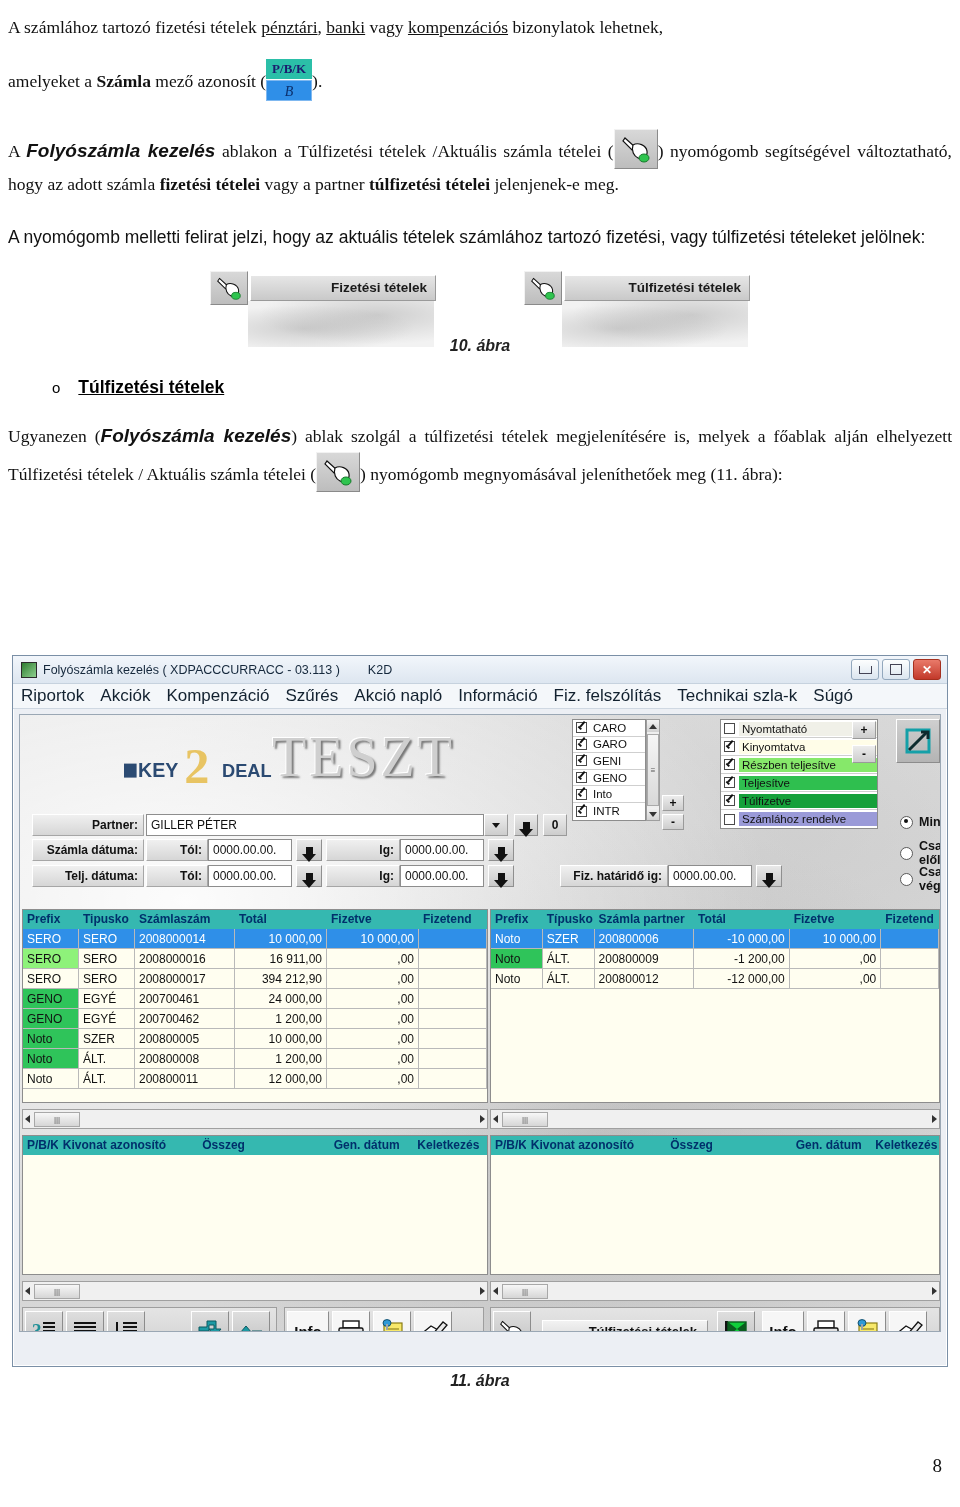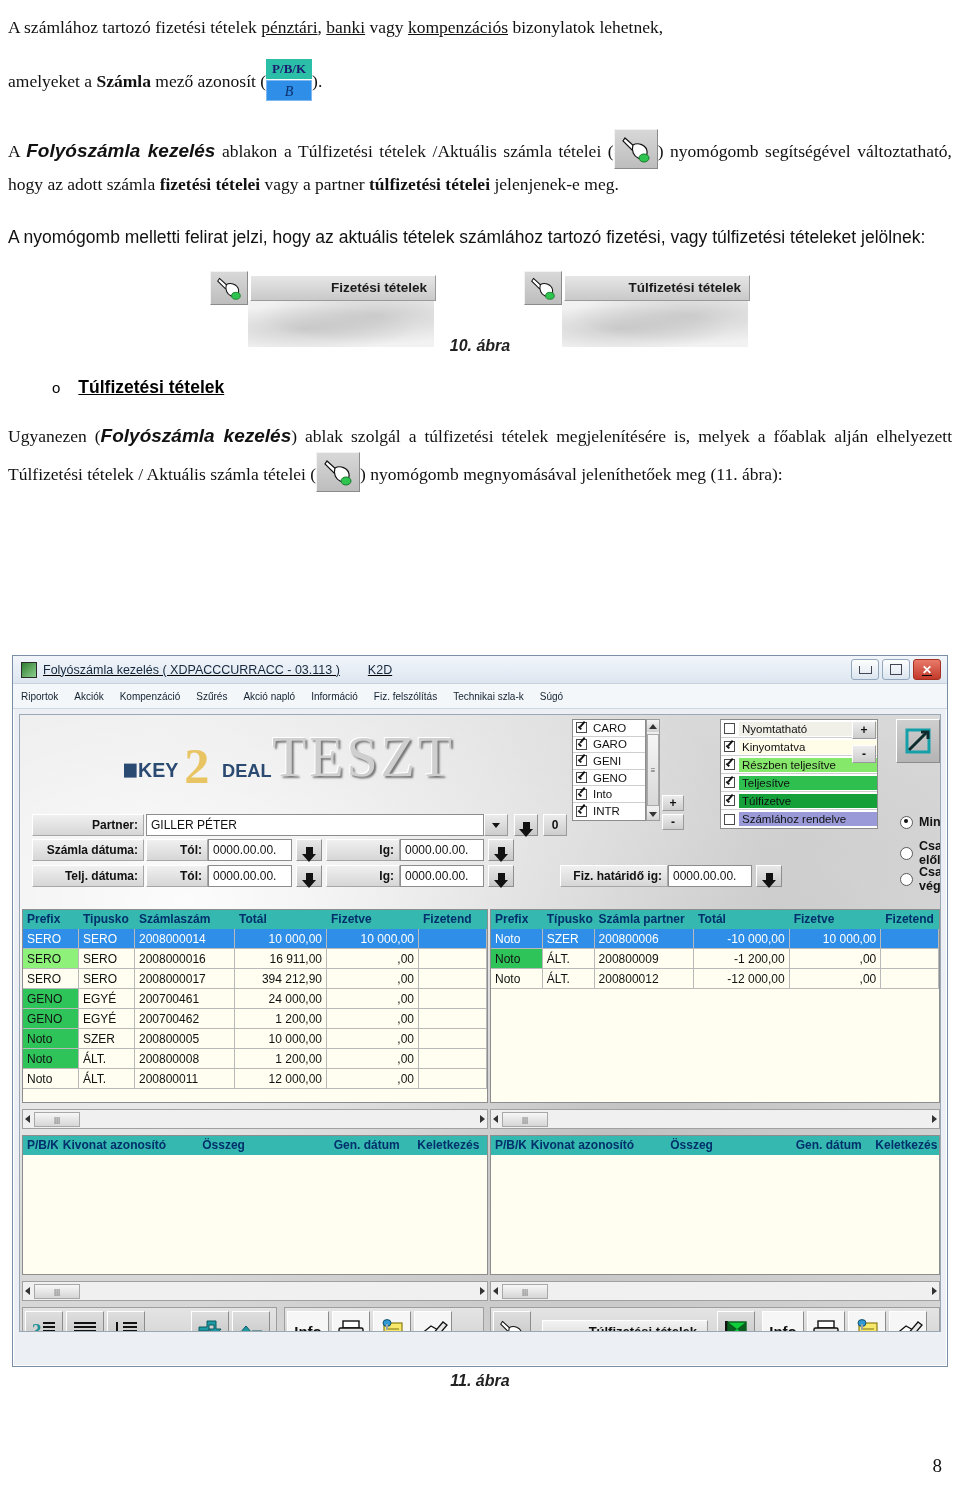--- a/index.html
+++ b/index.html
@@ -80,21 +80,20 @@
   .app{
     position:absolute; left:12px; top:655px; width:936px; height:712px;
     background:#eceff4; border:1px solid #7a8fa6;
     box-sizing:border-box; font-size:11px;
     box-shadow:0 0 0 1px #ffffff inset;
   }
   .titlebar{
     height:28px; background:linear-gradient(180deg,#f2f6fb,#dde6f0);
     display:flex; align-items:center; padding:0 4px; box-sizing:border-box;
     border-bottom:1px solid #c6d2de;
-    text-decoration:underline;
   }
   .titlebar .tico{
     width:14px;height:14px;margin:0 6px 0 4px;
     background:linear-gradient(135deg,#2f7d32,#8fd18f); border:1px solid #2b2b2b;
     position:relative;
   }
   .titlebar .ttxt{ font-size:12.5px; color:#15283c; font-family:"Liberation Sans",sans-serif;}
   .titlebar .tk2d{ margin-left:28px; font-size:12.5px; color:#15283c;}
   .winbtns{ margin-left:auto; display:flex; gap:3px; padding-right:2px;}
   .wb{
@@ -104,21 +103,21 @@
   }
   .wb.close{ background:linear-gradient(180deg,#e97a6a,#c2392a); border-color:#a5301f; color:#fff; font-weight:bold; font-size:12px;}
   .wb i{ display:block; }
   .wb .min{ width:11px;height:7px;border:1px solid #445;border-top:none; }
   .wb .max{ width:10px;height:9px;border:1px solid #445; }
 
   .menubar{
     height:24px; background:#f4f7fa; display:flex; align-items:center;
     padding-left:8px; gap:16px; border-bottom:1px solid #cfd8e2;
   }
-  .menubar span{ font-size:10px; color:#12212f; font-family:"Liberation Sans",sans-serif;}
+  .menubar span{ font-size:17px; color:#12212f; font-family:"Liberation Sans",sans-serif;}
 
   .clientarea{
     position:absolute; left:6px; top:58px; right:6px; bottom:34px;
     background:
       radial-gradient(ellipse at 18% 30%, rgba(255,255,255,.9), rgba(0,0,0,0) 55%),
       radial-gradient(ellipse at 62% 70%, rgba(120,120,120,.25), rgba(0,0,0,0) 55%),
       radial-gradient(ellipse at 85% 20%, rgba(160,160,160,.3), rgba(0,0,0,0) 60%),
       linear-gradient(180deg,#e7e7e7,#d6d6d6);
     border:1px solid #9aa7b4; box-sizing:border-box; overflow:hidden;
   }

